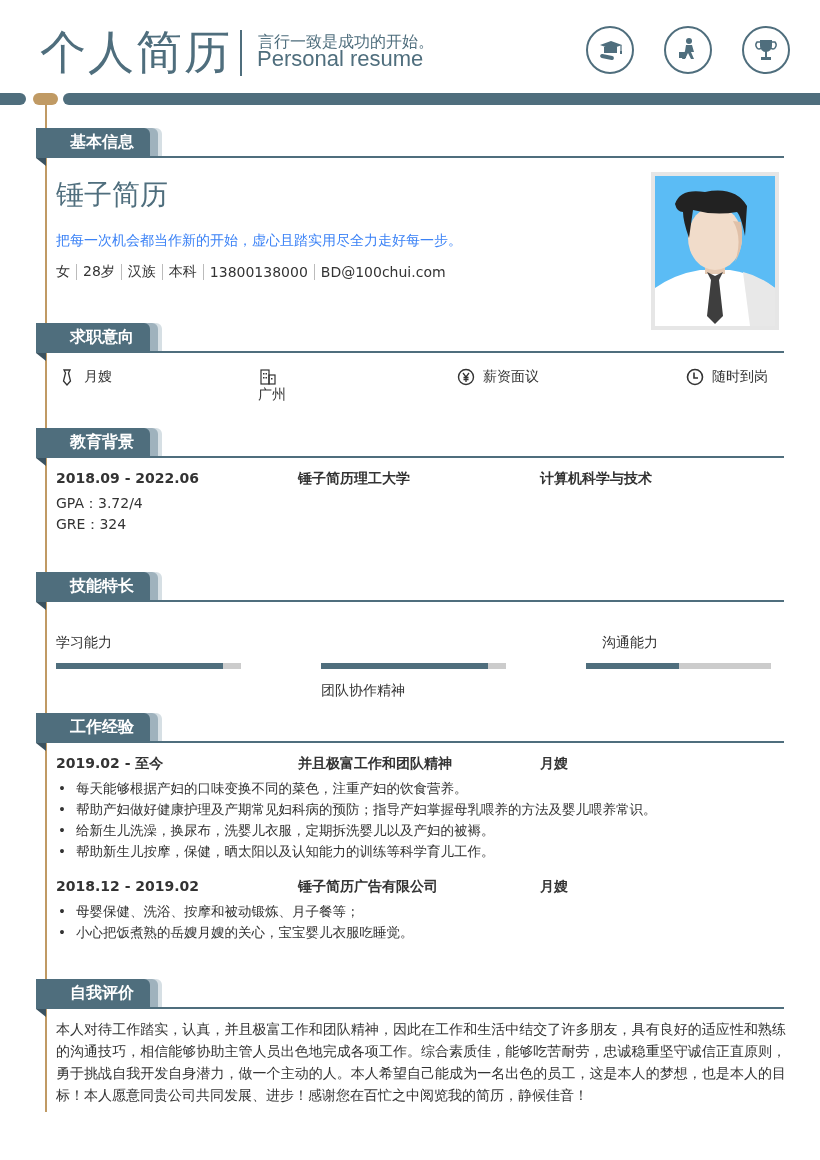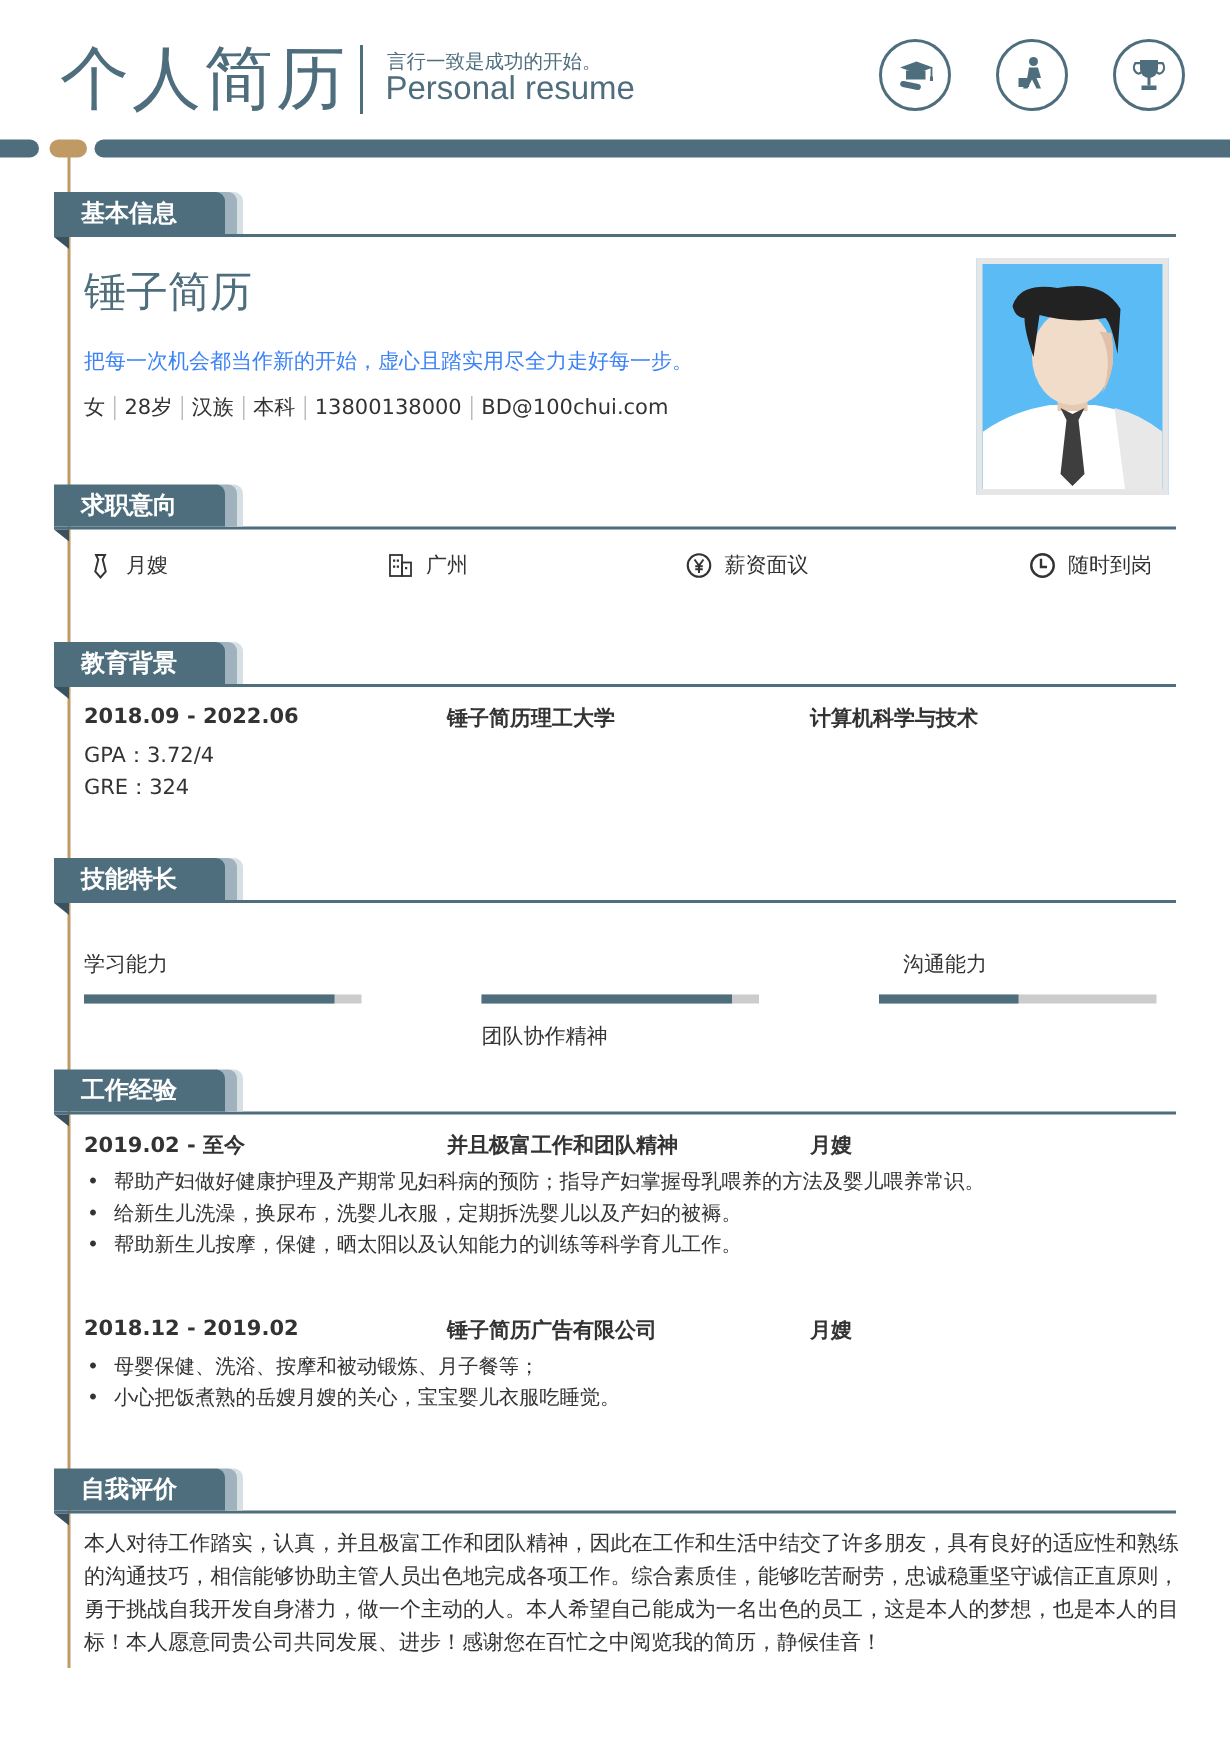--- a/index.html
+++ b/index.html
@@ -2,33 +2,33 @@
 <html><head>
 <meta charset="utf-8">
 <style>
   * { margin:0; padding:0; box-sizing:border-box; }
   html, body { width:820px; height:1160px; background:#ffffff; overflow:hidden; }
   body { position:relative; font-family:"DejaVu Sans", "Liberation Sans", sans-serif; color:#333333; }
 
   
   .hdr-title { position:absolute; left:40px; top:22px; font-size:46px; color:#4f6e7d; letter-spacing:2px; line-height:60px; }
   .hdr-sep { position:absolute; left:240px; top:30px; width:2px; height:46px; background:#4f6e7d; }
-  .hdr-motto { position:absolute; left:258px; top:32px; font-size:13px; color:#4f6e7d; }
+  .hdr-motto { position:absolute; left:258px; top:32px; font-size:16px; color:#4f6e7d; }
   .hdr-sub { position:absolute; left:257px; top:46px; font-size:22px; color:#4f6e7d; font-family:"Liberation Sans", sans-serif; }
   .hdr-icon { position:absolute; top:26px; width:48px; height:48px; border:2px solid #4f6e7d; border-radius:50%; display:flex; align-items:center; justify-content:center; }
   .hdr-icon svg { width:28px; height:28px; }
 
   .bar-left { position:absolute; left:-10px; top:93px; width:36px; height:12px; background:#4f6e7d; border-radius:6px; }
   .bar-gold { position:absolute; left:33px; top:93px; width:25px; height:12px; background:#c09a64; border-radius:6px; }
   .bar-main { position:absolute; left:63px; top:93px; width:780px; height:12px; background:#4f6e7d; border-radius:6px; }
   .vline { position:absolute; left:45px; top:104px; width:2px; height:1008px; background:#c09a64; }
 
   
   .sec { position:absolute; left:36px; width:748px; height:34px; }
-  .sec .tab { position:absolute; left:0; top:0; height:28px; width:114px; background:#4f6e7d; border-radius:0 6px 0 0; color:#fff; font-weight:bold; font-size:16px; padding-left:18px; line-height:28px; z-index:3; }
+  .sec .tab { position:absolute; left:0; top:0; height:28px; width:114px; background:#4f6e7d; border-radius:0 6px 0 0; color:#fff; font-weight:bold; font-size:16px; padding-left:34px; line-height:28px; z-index:3; }
   .sec .tab2 { position:absolute; left:108px; top:0; height:28px; width:14px; background:#9fb2bd; border-radius:0 6px 0 0; z-index:2; }
   .sec .tab3 { position:absolute; left:116px; top:0; height:28px; width:10px; background:#d6dfe4; border-radius:0 6px 0 0; z-index:1; }
   .sec .line { position:absolute; left:0; top:28px; width:748px; height:2px; background:#4f6e7d; }
   .sec .fold { position:absolute; left:0; top:30px; width:0; height:0; border-top:8px solid #3a5260; border-left:10px solid transparent; }
 
   
   .name { position:absolute; left:56px; top:176px; font-size:28px; color:#4f6e7d; }
   .motto { position:absolute; left:56px; top:232px; font-size:14px; color:#3b82f6;font-family:Liberation Serif, serif; }
   .facts { position:absolute; left:56px; top:263px; font-size:14px; color:#333; display:flex; align-items:center; }
   .facts .sep { display:inline-block; width:1px; height:16px; background:#bbb; margin:0 6px; }
@@ -134,21 +134,21 @@
     <div class="tab3"></div>
   <div class="line"></div>
     <div class="fold"></div>
 </div>
 <div class="intent" style="left:58px;">
   <svg viewBox="0 0 18 18">
       <path d="M6 2 h6 l-1.5 3 l2 8 l-3.5 4 l-3.5 -4 l2 -8 z" fill="none" stroke="#333" stroke-width="1.3"></path>
     </svg>
   <span>月嫂</span>
 </div>
-<div class="intent" style="left:258px;">
+<div class="intent" style="left:258px;flex-direction:column;">
   <svg viewBox="0 0 18 18">
       <rect x="2" y="2" width="8" height="14" fill="none" stroke="#333" stroke-width="1.2"></rect>
       <rect x="10" y="7" width="6" height="9" fill="none" stroke="#333" stroke-width="1.2"></rect>
       <rect x="4" y="5" width="1.5" height="1.5" fill="#333"></rect>
       <rect x="6.5" y="5" width="1.5" height="1.5" fill="#333"></rect>
       <rect x="4" y="9" width="1.5" height="1.5" fill="#333"></rect>
       <rect x="6.5" y="9" width="1.5" height="1.5" fill="#333"></rect>
       <rect x="12" y="10" width="1.5" height="1.5" fill="#333"></rect>
     </svg>
   <span>广州</span>
@@ -205,20 +205,21 @@
   <div class="tab">工作经验</div>
   <div class="tab2"></div>
     <div class="tab3"></div>
   <div class="line"></div>
     <div class="fold"></div>
 </div>
 <div class="job-hdr" style="left:56px; top:755px;">2019.02 - 至今</div>
 <div class="job-hdr" style="left:298px; top:755px;">并且极富工作和团队精神</div>
 <div class="job-hdr" style="left:540px; top:755px;">月嫂</div>
 <ul class="bullets" style="top:778px;">
+  <li>每天能够根据产妇的口味变换不同的菜色，注重产妇的饮食营养。</li>
   <li>帮助产妇做好健康护理及产期常见妇科病的预防；指导产妇掌握母乳喂养的方法及婴儿喂养常识。</li>
   <li>给新生儿洗澡，换尿布，洗婴儿衣服，定期拆洗婴儿以及产妇的被褥。</li>
   <li>帮助新生儿按摩，保健，晒太阳以及认知能力的训练等科学育儿工作。</li>
 </ul>
 <div class="job-hdr" style="left:56px; top:878px;">2018.12 - 2019.02</div>
 <div class="job-hdr" style="left:298px; top:878px;">锤子简历广告有限公司</div>
 <div class="job-hdr" style="left:540px; top:878px;">月嫂</div>
 <ul class="bullets" style="top:901px;">
   <li>母婴保健、洗浴、按摩和被动锻炼、月子餐等；</li>
   <li>小心把饭煮熟的岳嫂月嫂的关心，宝宝婴儿衣服吃睡觉。</li>

